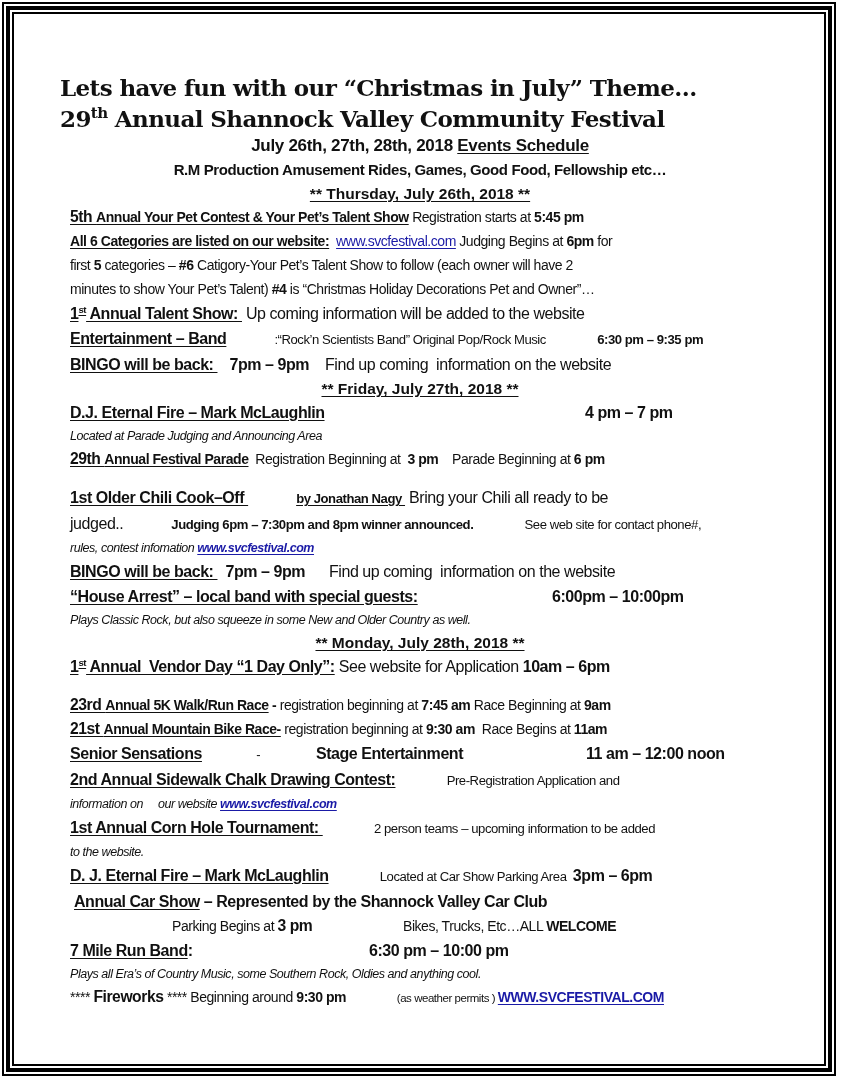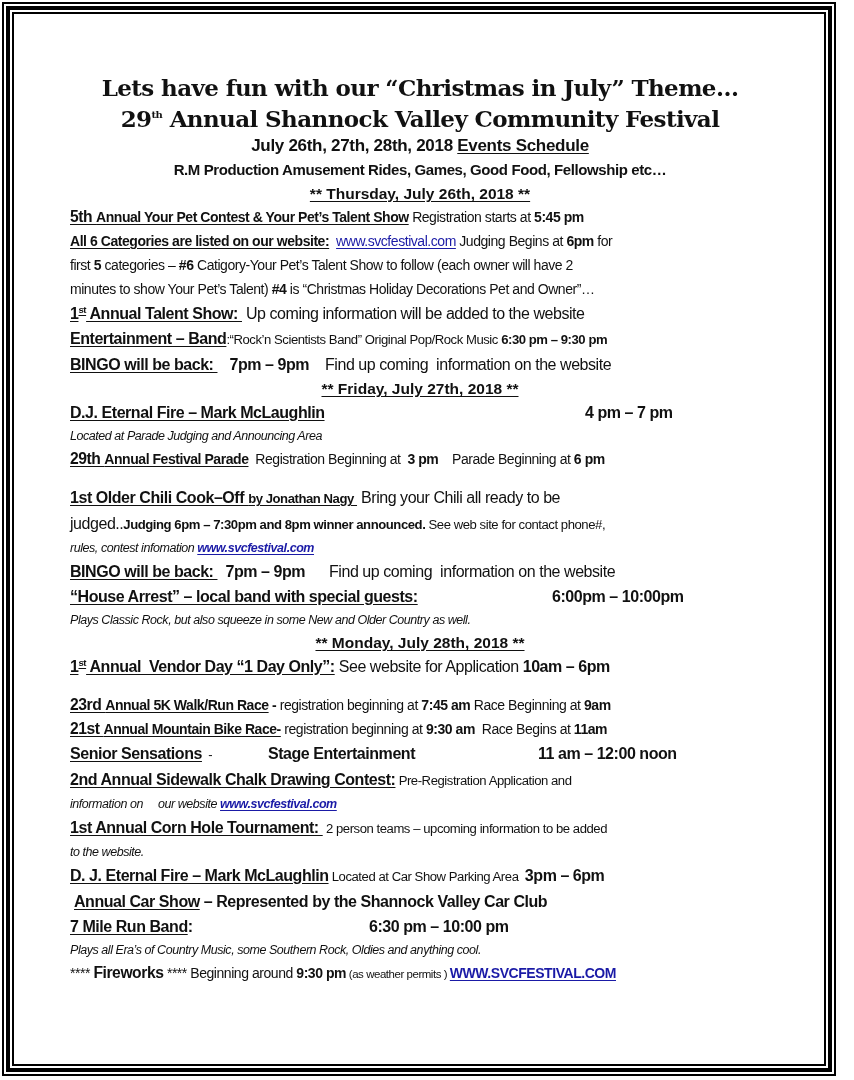--- a/index.html
+++ b/index.html
@@ -14,36 +14,36 @@
   }
   .frame-inner {
     position: absolute; left: 12px; top: 12px; width: 814px; height: 1054px;
     border: 2px solid #000; box-sizing: border-box;
   }
   .content {
     position: absolute; left: 70px; top: 72px; width: 700px;
     font-family: "Liberation Sans", sans-serif; color: #111;
   }
   .title {
-    font-family: "DejaVu Serif", serif; font-weight: bold; text-align: center;
+    font-family: "DejaVu Serif", serif; font-weight: bold; text-align: left;
     font-size: 23px; line-height: 31px; letter-spacing: -0.6px; white-space: nowrap;
     margin-left: -10px; width: 720px;
   }
-  .title sup { font-size: 10px; vertical-align: 9px; line-height: 0; }
+  .title sup { font-size: 15px; vertical-align: 9px; line-height: 0; }
   .subtitle { text-align: center; font-weight: bold; font-size: 17px; line-height: 24px; letter-spacing: -0.3px; white-space: nowrap; }
   .subtitle2 { text-align: center; font-weight: bold; font-size: 15px; line-height: 24px; letter-spacing: -0.4px; white-space: nowrap; }
   .day { text-align: center; font-size: 15.5px; line-height: 23px; font-weight: bold; white-space: nowrap; }
   .line { white-space: nowrap; letter-spacing: -0.45px; }
   .s-lg { font-size: 16px; line-height: 25px; }
   .s-md { font-size: 14px; line-height: 24px; }
   .s-sm { font-size: 12.5px; line-height: 22px; font-style: italic; }
   .gap { height: 14px; }
   .b { font-weight: bold; }
   .u { text-decoration: underline; text-underline-offset: 2px; }
-  .small { font-size: 0.82em; }
+  .small { font-size: 0.82em; padding-left: 48px; }
   .big { font-size: 1.12em; }
   .link { color: #1a1aa6; text-decoration: underline; text-underline-offset: 2px; cursor: pointer; }
   sup { font-size: 0.6em; vertical-align: 0.6em; line-height: 0; }
 </style>
 </head>
 <body>
 
 <div class="frame-outer"></div>
 <div class="frame-mid"></div>
 <div class="frame-inner"></div>
@@ -54,21 +54,21 @@
   <div class="subtitle"><span>July 26th, 27th, 28th, 2018 </span><span class="u">Events Schedule</span></div>
   <div class="subtitle2">R.M Production Amusement Rides, Games, Good Food, Fellowship etc…</div>
   <div id="days">
       <div>
         <div class="day u">** Thursday, July 26th, 2018 **</div>
         <div class="line s-md" style="position: relative;"><span class="b u big" style="white-space: pre;">5th </span><span class="b u" style="white-space: pre;">Annual Your Pet Contest &amp; Your Pet’s Talent Show</span><span class="" style="white-space: pre;"> Registration starts at </span><span class="b" style="white-space: pre;">5:45 pm</span></div>
         <div class="line s-md" style="position: relative;"><span class="b u" style="white-space: pre;">All 6 Categories are listed on our website:</span><span class="" style="white-space: pre;">  </span><a class="link" style="white-space: pre;">www.svcfestival.com</a><span class="" style="white-space: pre;"> Judging Begins at </span><span class="b" style="white-space: pre;">6pm</span><span class="" style="white-space: pre;"> for</span></div>
         <div class="line s-md" style="position: relative;"><span class="" style="white-space: pre;">first </span><span class="b" style="white-space: pre;">5</span><span class="" style="white-space: pre;"> categories – </span><span class="b" style="white-space: pre;">#6</span><span class="" style="white-space: pre;"> Catigory-Your Pet’s Talent Show to follow (each owner will have 2</span></div>
         <div class="line s-md" style="position: relative;"><span class="" style="white-space: pre;">minutes to show Your Pet’s Talent) </span><span class="b" style="white-space: pre;">#4</span><span class="" style="white-space: pre;"> is “Christmas Holiday Decorations Pet and Owner”…</span></div>
         <div class="line s-lg" style="position: relative;"><span class="b u" style="white-space: pre;">1</span><sup class="b u" style="white-space: pre;">st</sup><span class="b u" style="white-space: pre;"> Annual Talent Show: </span><span class="" style="white-space: pre;"> Up coming information will be added to the website</span></div>
-        <div class="line s-lg" style="position: relative;"><span class="b u" style="white-space: pre;">Entertainment – Band</span><span class="small" style="white-space: pre;">:“Rock’n Scientists Band” Original Pop/Rock Music </span><span class="b small" style="white-space: pre;">6:30 pm – 9:30 pm</span></div>
+        <div class="line s-lg" style="position: relative;"><span class="b u" style="white-space: pre;">Entertainment – Band</span><span class="small" style="white-space: pre;">:“Rock’n Scientists Band” Original Pop/Rock Music </span><span class="b small" style="white-space: pre;">6:30 pm – 9:35 pm</span></div>
         <div class="line s-lg" style="position: relative;"><span class="b u" style="white-space: pre;">BINGO will be back: </span><span class="" style="white-space: pre;">   </span><span class="b" style="white-space: pre;">7pm – 9pm</span><span class="" style="white-space: pre;">    Find up coming  information on the website</span></div>
       </div>
       <div>
         <div class="day u">** Friday, July 27th, 2018 **</div>
         <div class="line s-lg" style="position: relative;"><span class="b u" style="white-space: pre;">D.J. Eternal Fire – Mark McLaughlin</span><span class="b" style="white-space: pre; margin-left: 260.453px;">4 pm – 7 pm</span></div>
         <div class="line s-sm" style="position: relative;"><span class="" style="white-space: pre;">Located at Parade Judging and Announcing Area</span></div>
         <div class="line s-md" style="position: relative;"><span class="b u big" style="white-space: pre;">29th </span><span class="b u" style="white-space: pre;">Annual Festival Parade</span><span class="" style="white-space: pre;">  Registration Beginning at  </span><span class="b" style="white-space: pre;">3 pm</span><span class="" style="white-space: pre;">    Parade Beginning at </span><span class="b" style="white-space: pre;">6 pm</span></div>
         <div class="gap"></div>
         <div class="line s-lg" style="position: relative;"><span class="b u" style="white-space: pre;">1st Older Chili Cook–Off </span><span class="b u small" style="white-space: pre;">by Jonathan Nagy </span><span class="" style="white-space: pre;"> Bring your Chili all ready to be</span></div>
         <div class="line s-lg" style="position: relative;"><span class="" style="white-space: pre;">judged..</span><span class="b small" style="white-space: pre;">Judging 6pm – 7:30pm and 8pm winner announced.</span><span class="small" style="white-space: pre;"> See web site for contact phone#,</span></div>
@@ -83,18 +83,19 @@
         <div class="gap"></div>
         <div class="line s-md" style="position: relative;"><span class="b u big" style="white-space: pre;">23rd </span><span class="b u" style="white-space: pre;">Annual 5K Walk/Run Race</span><span class="b" style="white-space: pre;"> - </span><span class="" style="white-space: pre;">registration beginning at </span><span class="b" style="white-space: pre;">7:45 am</span><span class="" style="white-space: pre;"> Race Beginning at </span><span class="b" style="white-space: pre;">9am</span></div>
         <div class="line s-md" style="position: relative;"><span class="b u big" style="white-space: pre;">21st </span><span class="b u" style="white-space: pre;">Annual Mountain Bike Race-</span><span class="" style="white-space: pre;"> registration beginning at </span><span class="b" style="white-space: pre;">9:30 am</span><span class="" style="white-space: pre;">  Race Begins at </span><span class="b" style="white-space: pre;">11am</span></div>
         <div class="line s-lg" style="position: relative;"><span class="b u" style="white-space: pre;">Senior Sensations</span><span class="small" style="white-space: pre;">  -  </span><span class="b" style="white-space: pre; margin-left: 49.3594px;">Stage Entertainment</span><span class="b" style="white-space: pre; margin-left: 122.953px;">11 am – 12:00 noon</span></div>
         <div class="line s-lg" style="position: relative;"><span class="b u" style="white-space: pre;">2nd Annual Sidewalk Chalk Drawing Contest:</span><span class="small" style="white-space: pre;"> Pre-Registration Application and</span></div>
         <div class="line s-sm" style="position: relative;"><span class="" style="white-space: pre;">information on     our website </span><a class="b link" style="white-space: pre;">www.svcfestival.com</a></div>
         <div class="line s-lg" style="position: relative;"><span class="b u" style="white-space: pre;">1st Annual Corn Hole Tournament: </span><span class="small" style="white-space: pre;"> 2 person teams – upcoming information to be added</span></div>
         <div class="line s-sm" style="position: relative;"><span class="" style="white-space: pre;">to the website.</span></div>
         <div class="line s-lg" style="position: relative;"><span class="b u" style="white-space: pre;">D. J. Eternal Fire – Mark McLaughlin</span><span class="small" style="white-space: pre;"> Located at Car Show Parking Area  </span><span class="b" style="white-space: pre;">3pm – 6pm</span></div>
         <div class="line s-lg" style="position: relative;"><span class="" style="white-space: pre;"> </span><span class="b u" style="white-space: pre;">Annual Car Show</span><span class="b" style="white-space: pre;"> – Represented by the Shannock Valley Car Club</span></div>
+        <div class="line s-md" style="position: relative;"><span class="" style="white-space: pre; margin-left: 102px;">Parking Begins at </span><span class="b big" style="white-space: pre;">3 pm</span><span class="" style="white-space: pre; margin-left: 90.6875px;">Bikes, Trucks, Etc…ALL </span><span class="b" style="white-space: pre;">WELCOME</span></div>
         <div class="line s-lg" style="position: relative;"><span class="b u" style="white-space: pre;">7 Mile Run Band</span><span class="b" style="white-space: pre;">:</span><span class="b" style="white-space: pre; margin-left: 176.391px;">6:30 pm – 10:00 pm</span></div>
         <div class="line s-sm" style="position: relative;"><span class="" style="white-space: pre;">Plays all Era’s of Country Music, some Southern Rock, Oldies and anything cool.</span></div>
         <div class="line s-md" style="position: relative;"><span class="" style="white-space: pre;">**** </span><span class="b big" style="white-space: pre;">Fireworks</span><span class="" style="white-space: pre;"> **** Beginning around </span><span class="b" style="white-space: pre;">9:30 pm</span><span class="small" style="white-space: pre;"> (as weather permits ) </span><a class="b link" style="white-space: pre;">WWW.SVCFESTIVAL.COM</a></div>
       </div>
     </div>
 </div>
 
 </body></html>

